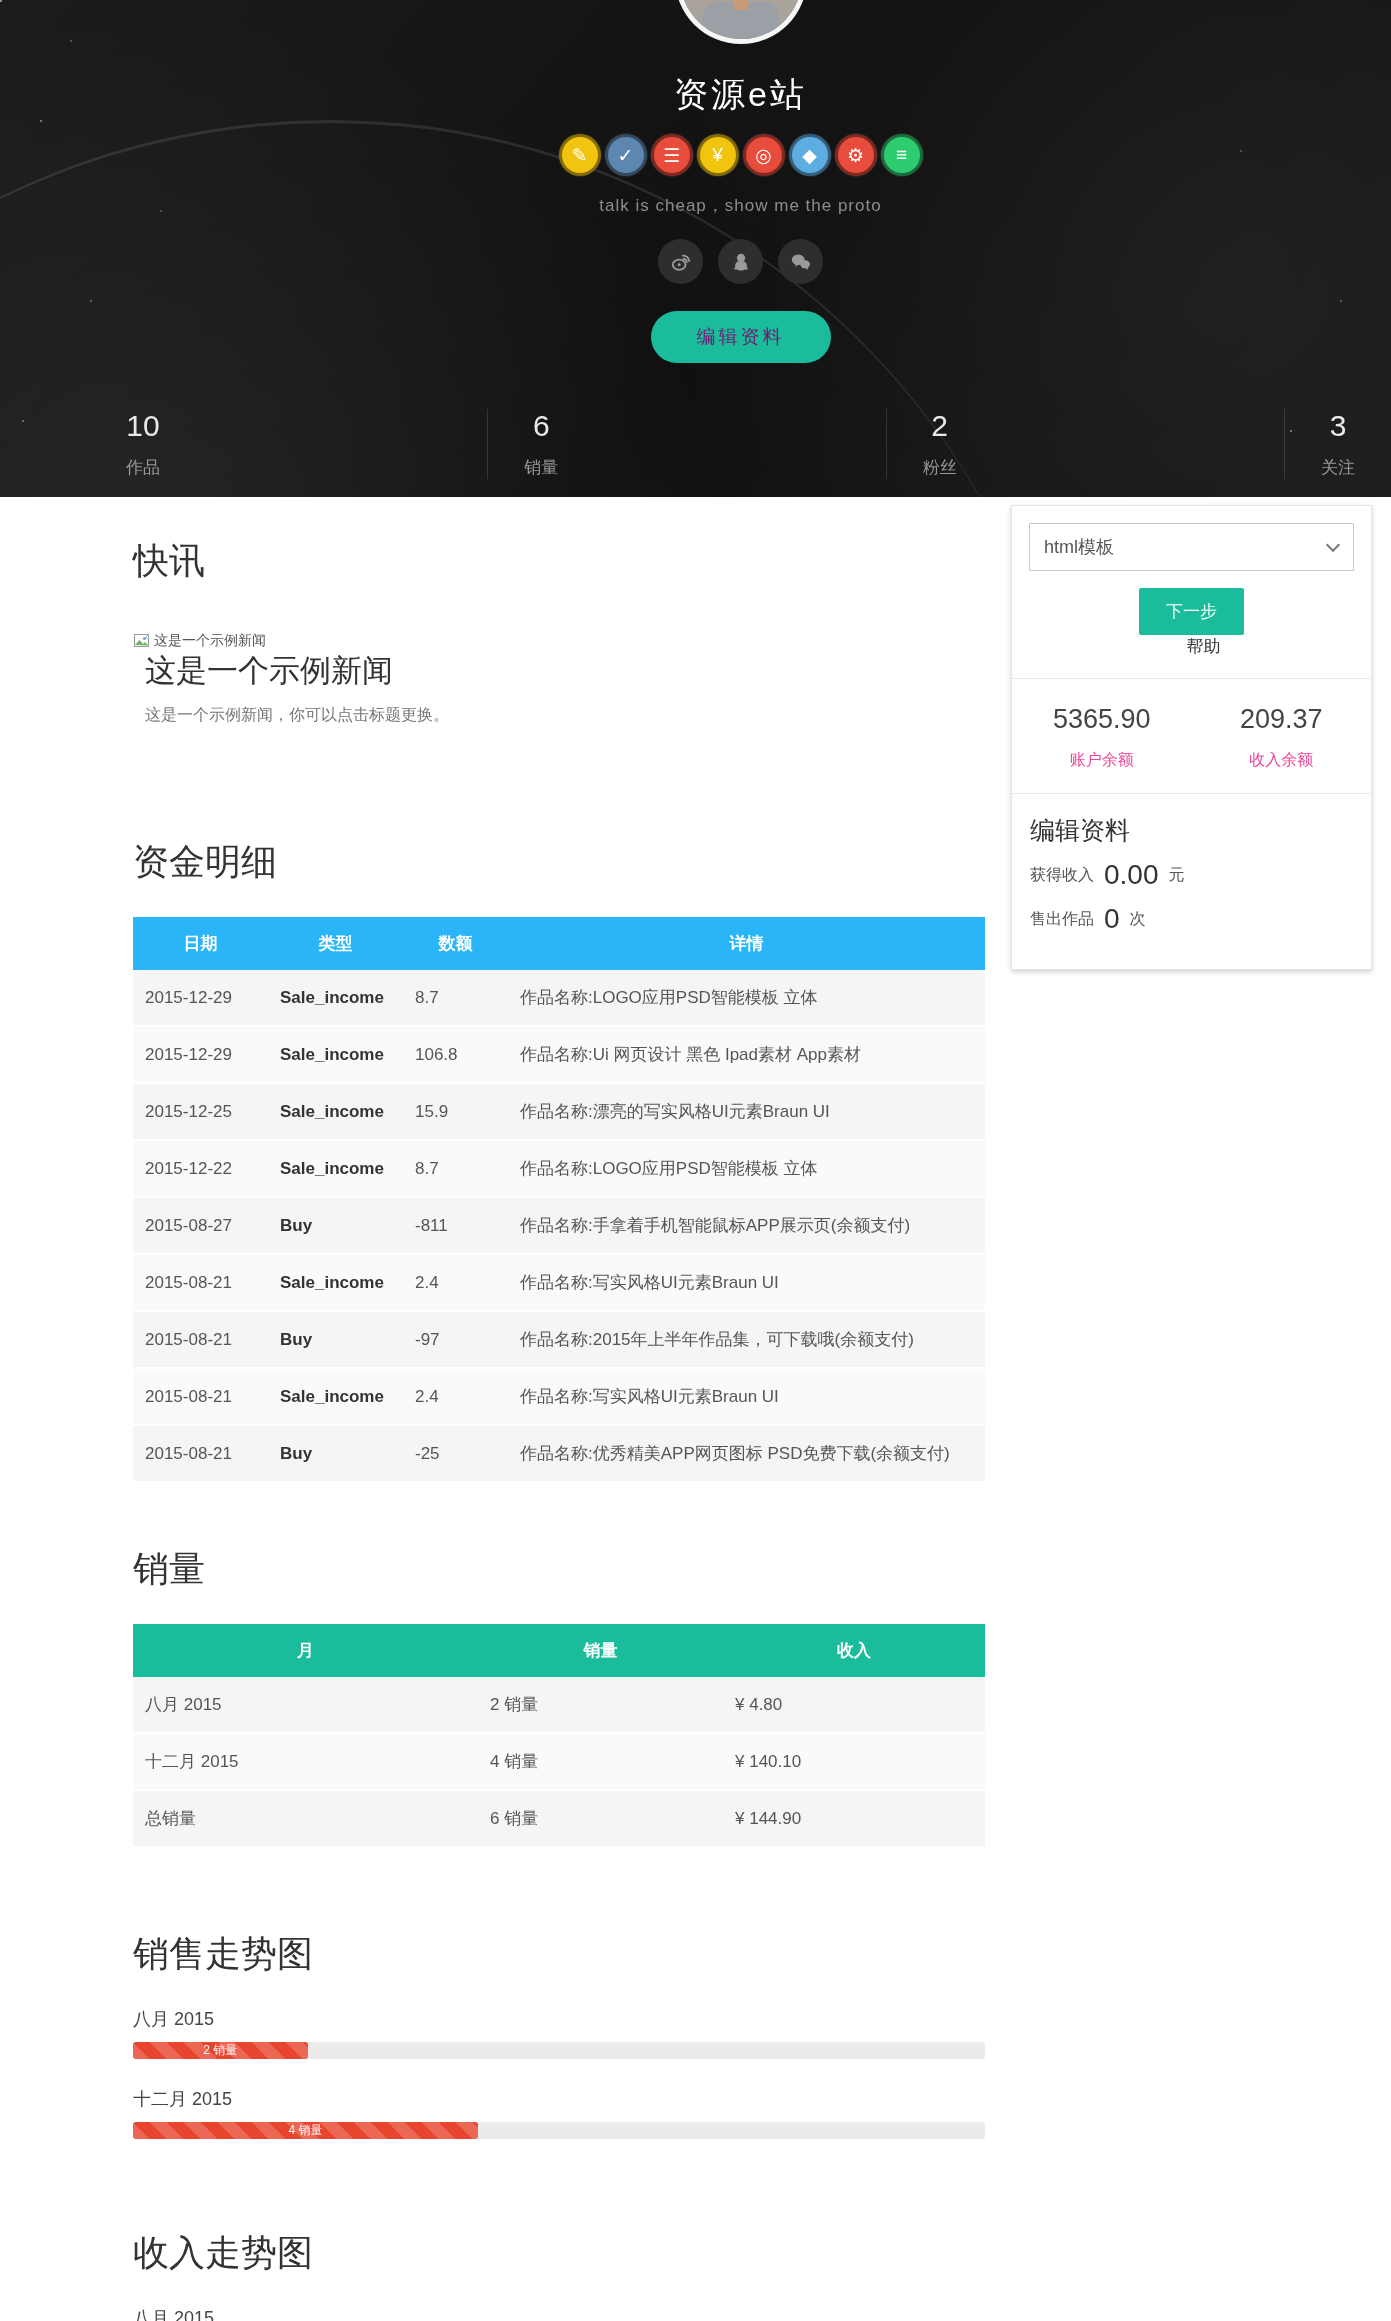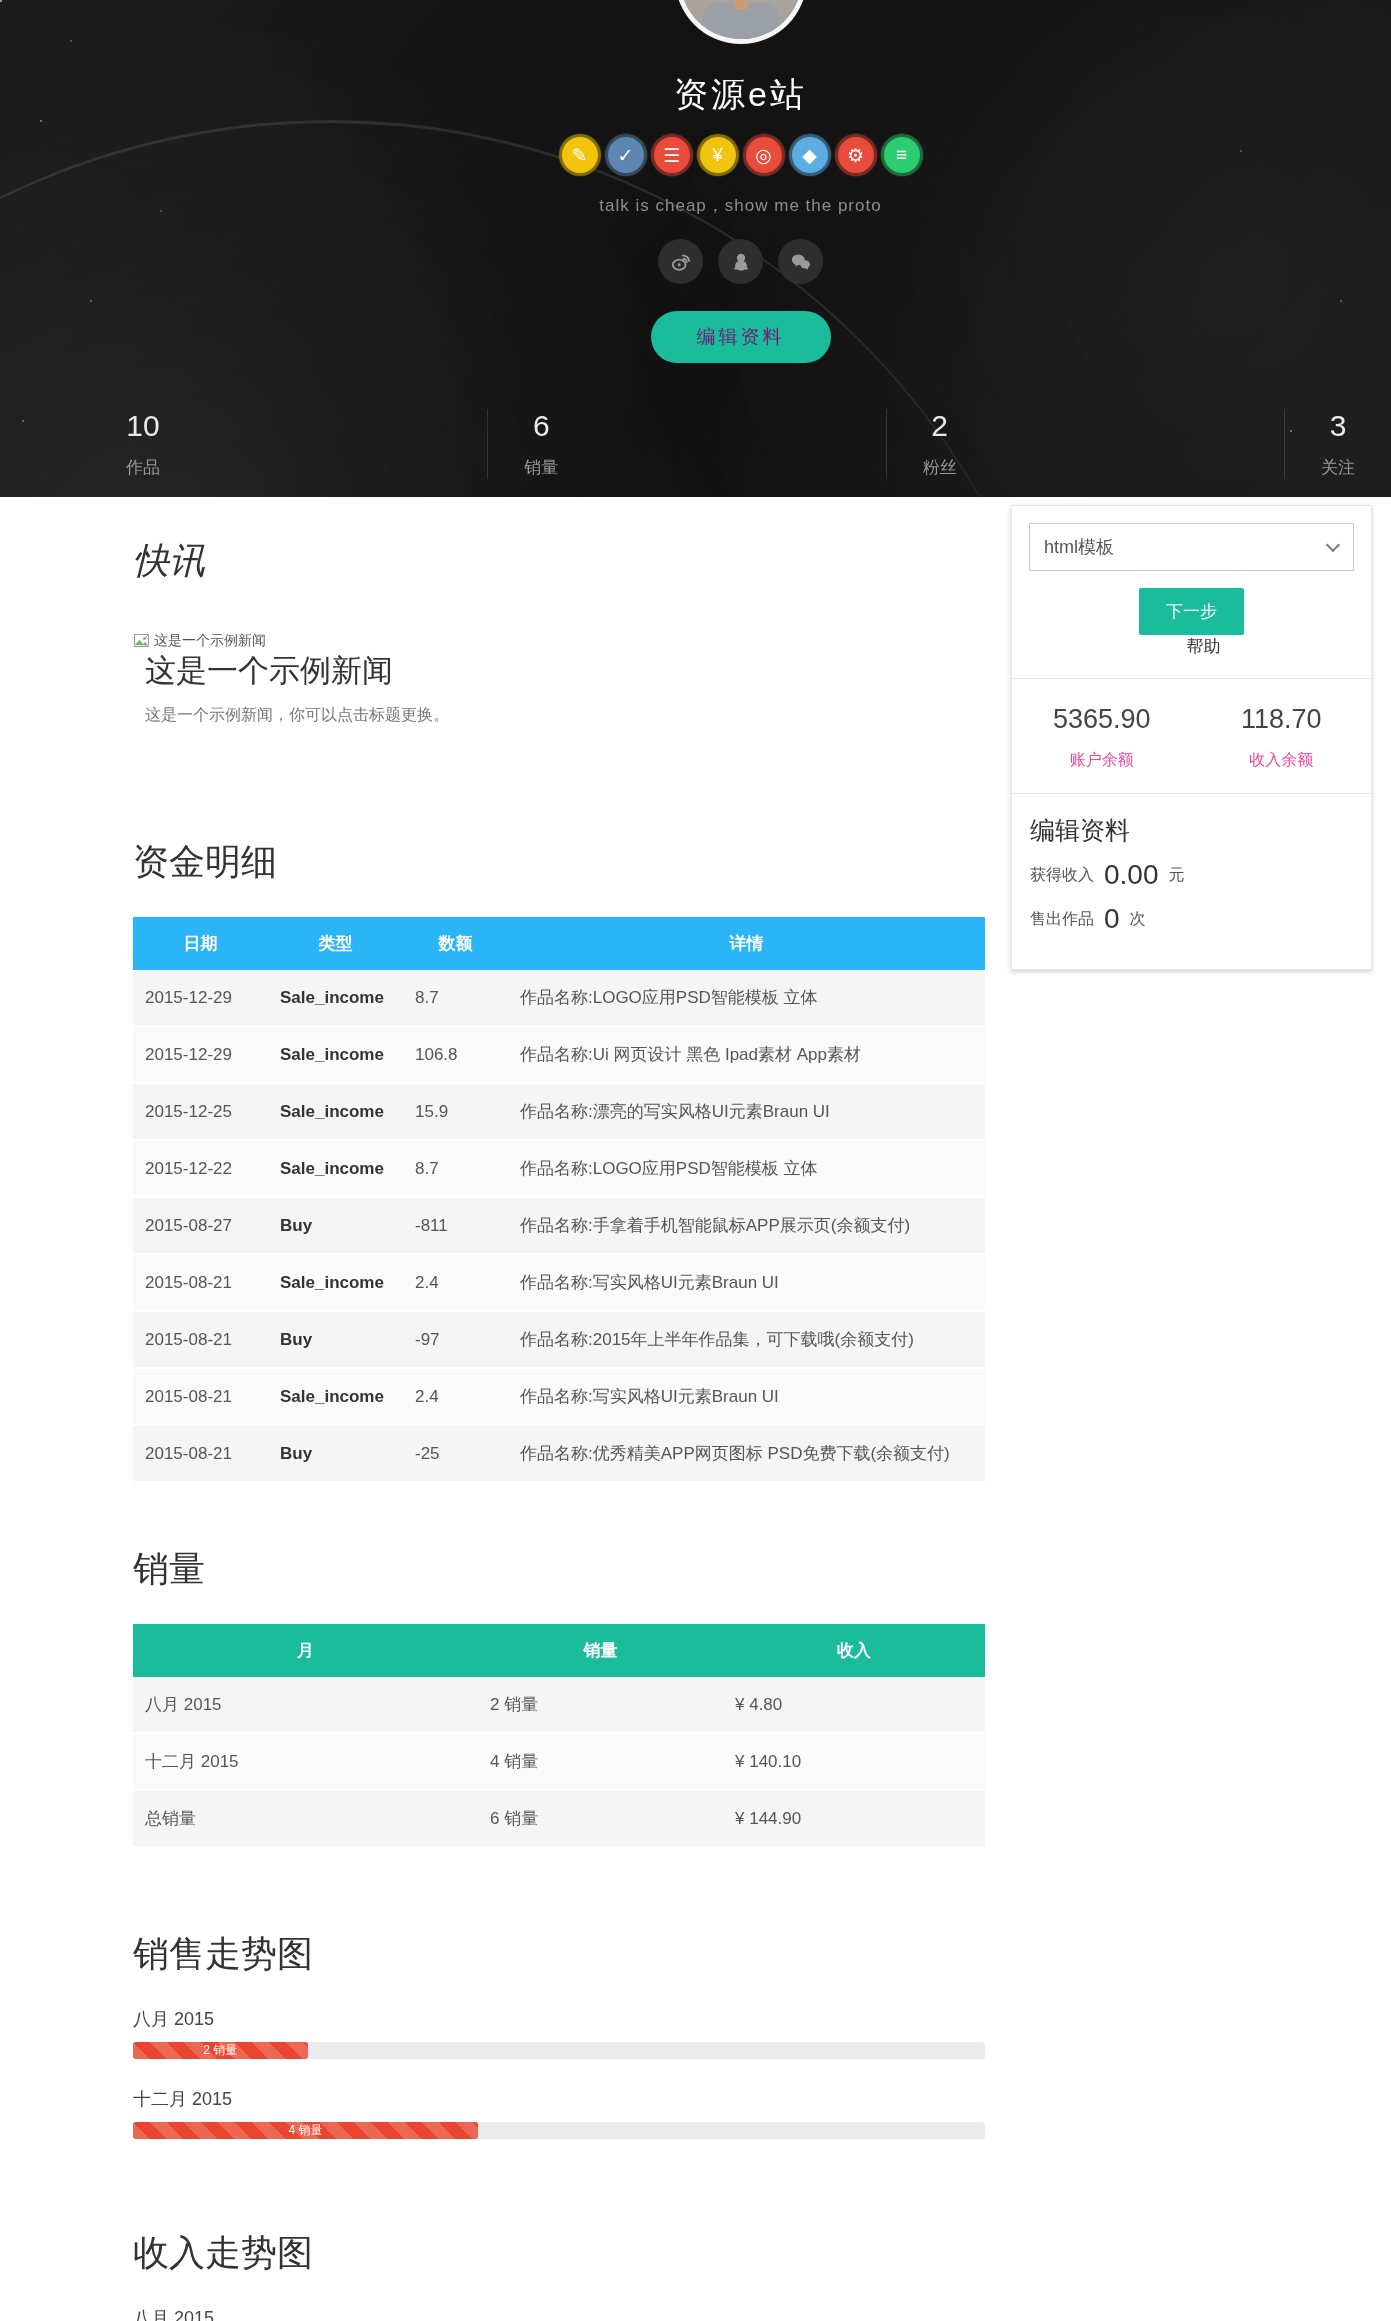--- a/index.html
+++ b/index.html
@@ -52,21 +52,21 @@
   .stat-value{ font-size:30px; color:#e9e9e9; }
   .stat-label{ margin-top:13px; font-size:17px; color:#9a9a9a; }
 
   
   .page{ background:#fff; padding-top:5px; padding-bottom:75px; }
   .container{ display:flex; gap:26px; padding-left:133px; padding-right:19px; }
   .main-col{ width:852px; flex:none; }
   .side-col{ width:361px; flex:none; }
 
   .section-title{ font-size:36px; font-weight:400; color:#333; }
-  .mt-news{ margin-top:35px;font-style:italic; }
+  .mt-news{ margin-top:35px; }
   .mt-funds{ margin-top:112px; }
   .mt-sales{ margin-top:62px; }
   .mt-schart{ margin-top:82px; }
   .mt-ichart{ margin-top:90px; }
 
   .news-item{ display:flex; margin-top:40px;flex-direction:column; }
   .news-thumb{ width:168px; flex:none; padding-top:6px; }
   .broken-img{ display:flex; align-items:flex-start; gap:3px; color:#545454; font-size:14px; }
   .news-body{ margin-left:12px; }
   .news-title{ font-size:31px; font-weight:400; color:#333; cursor:pointer; }
@@ -358,21 +358,21 @@
             <a class="link-help">帮助</a>
           </div>
         </div>
 
         <div class="sb-balances">
           <div class="balance">
             <div class="balance-value">5365.90</div>
             <div class="balance-label">账户余额</div>
           </div>
           <div class="balance">
-            <div class="balance-value">118.70</div>
+            <div class="balance-value">209.37</div>
             <div class="balance-label">收入余额</div>
           </div>
         </div>
 
         <div class="sb-week">
           <h3 class="week-title">编辑资料</h3>
           <div class="week-row">
             <span>获得收入</span>
             <span class="week-num">0.00</span>
             <span>元</span>

